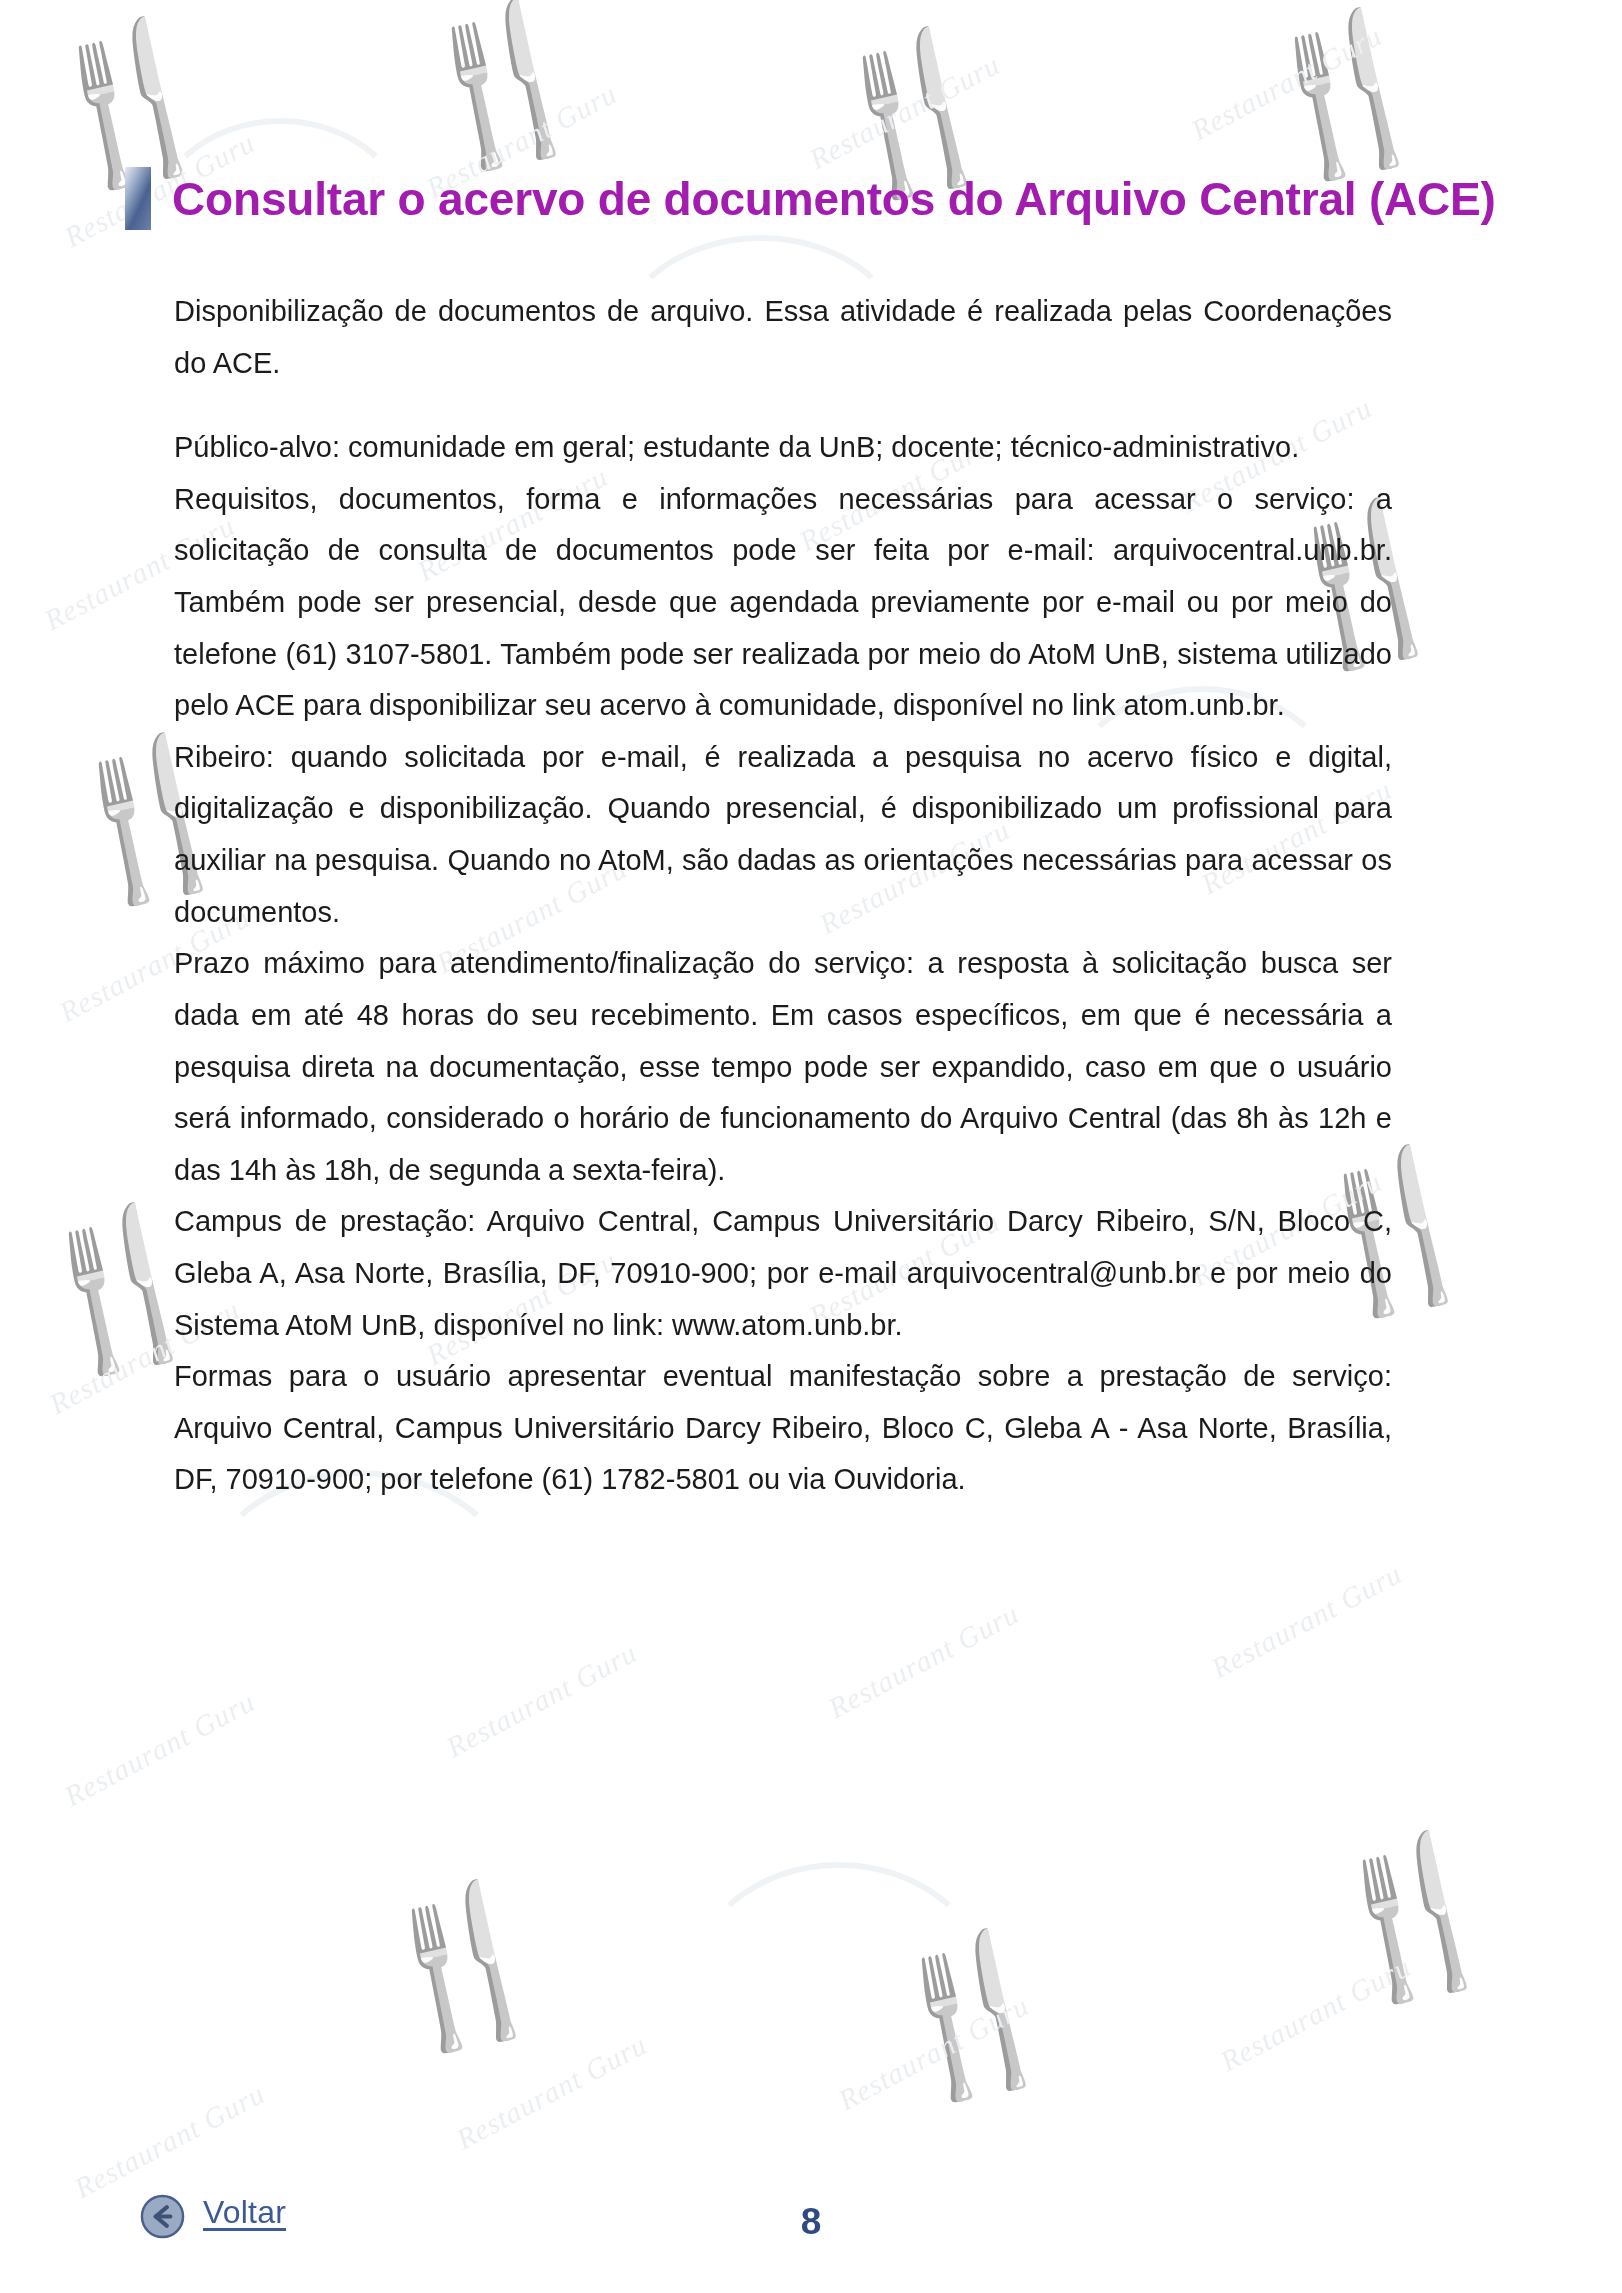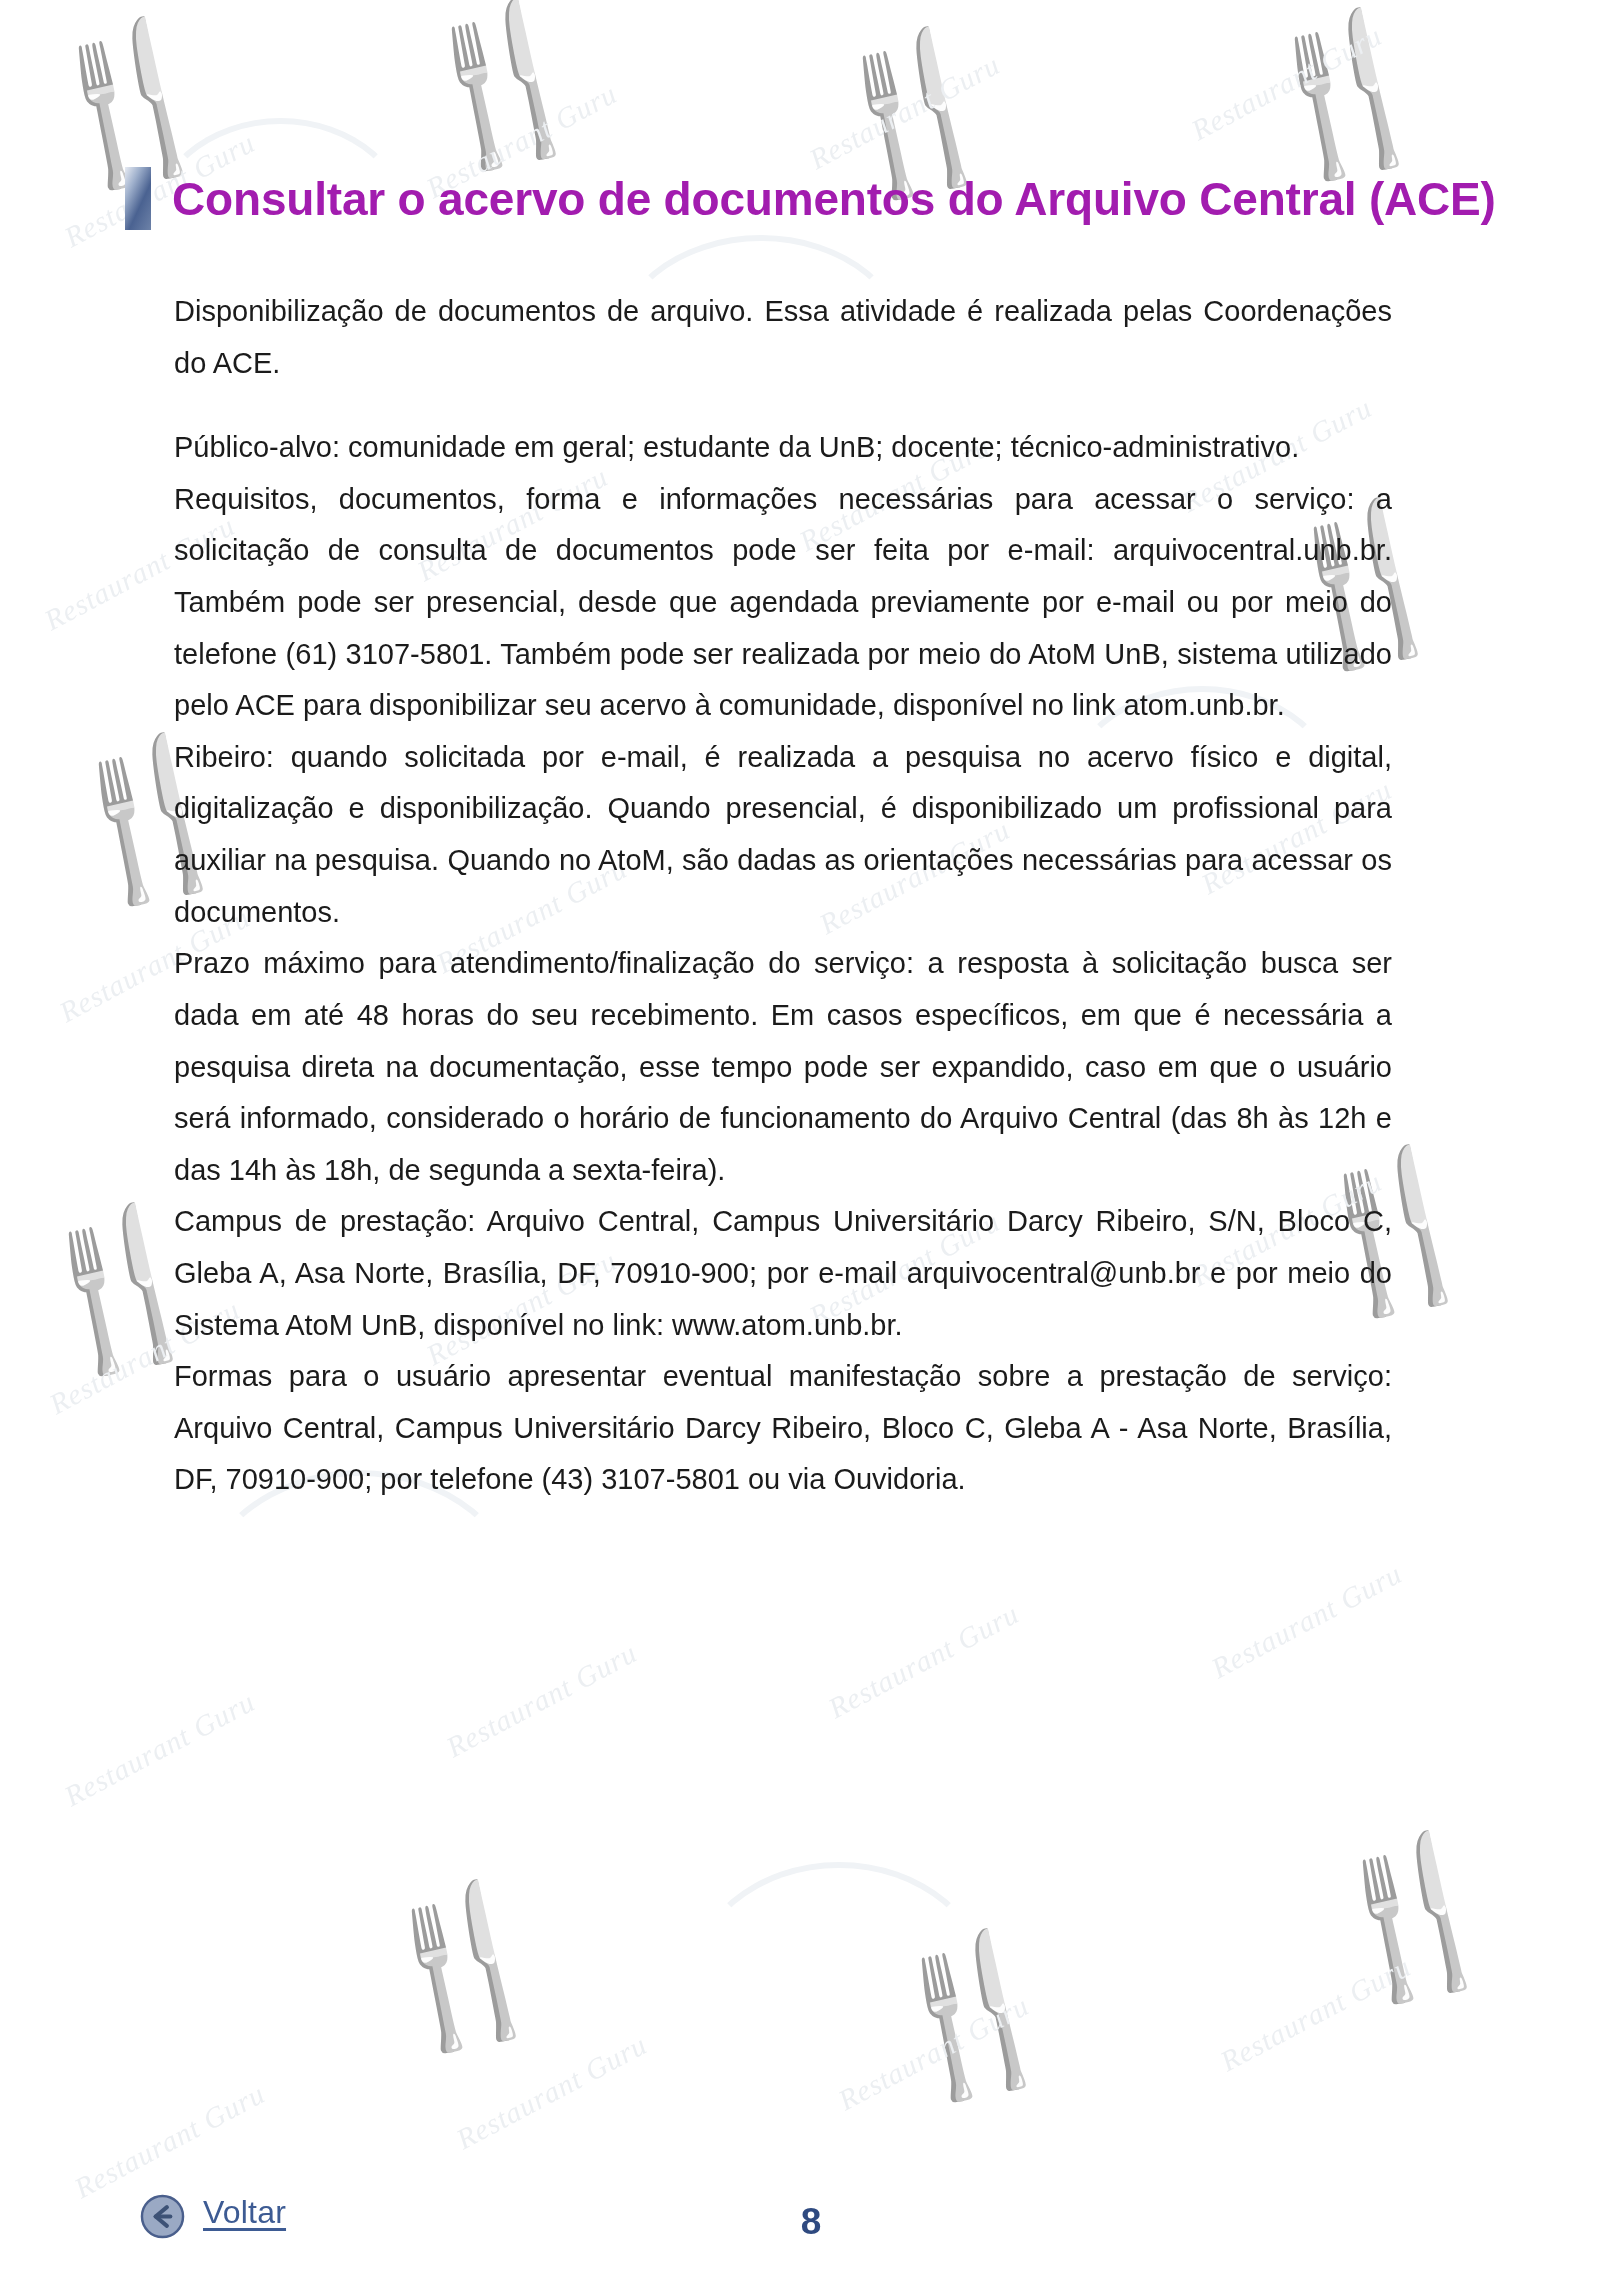--- a/index.html
+++ b/index.html
@@ -208,21 +208,21 @@
     <p>
       <b>Ribeiro:</b><span> quando solicitada por e-mail, é realizada a pesquisa no acervo físico e digital, digitalização e disponibilização. Quando presencial, é disponibilizado um profissional para auxiliar na pesquisa. Quando no AtoM, são dadas as orientações necessárias para acessar os documentos.</span>
     </p>
     <p>
       <b>Prazo máximo para atendimento/finalização do serviço:</b><span> a resposta à solicitação busca ser dada em até 48 horas do seu recebimento. Em casos específicos, em que é necessária a pesquisa direta na documentação, esse tempo pode ser expandido, caso em que o usuário será informado, considerado o horário de funcionamento do Arquivo Central (das 8h às 12h e das 14h às 18h, de segunda a sexta-feira).</span>
     </p>
     <p>
       <b>Campus de prestação:</b><span> Arquivo Central, Campus Universitário Darcy Ribeiro, S/N, Bloco C, Gleba A, Asa Norte, Brasília, DF, 70910-900; por e-mail arquivocentral@unb.br e por meio do Sistema AtoM UnB, disponível no link: www.atom.unb.br.</span>
     </p>
     <p>
-      <b>Formas para o usuário apresentar eventual manifestação sobre a prestação de serviço:</b><span> Arquivo Central, Campus Universitário Darcy Ribeiro, Bloco C, Gleba A - Asa Norte, Brasília, DF, 70910-900; por telefone (43) 3107-5801 ou via Ouvidoria.</span>
+      <b>Formas para o usuário apresentar eventual manifestação sobre a prestação de serviço:</b><span> Arquivo Central, Campus Universitário Darcy Ribeiro, Bloco C, Gleba A - Asa Norte, Brasília, DF, 70910-900; por telefone (61) 1782-5801 ou via Ouvidoria.</span>
     </p>
   </div>
 
   <a id="footer-back" href="#">
     <svg id="back-icon" viewBox="0 0 46 46">
       <circle cx="23" cy="23" r="21" fill="#9aa9c4" stroke="#4a5f8c" stroke-width="2.5"></circle>
       <path d="M27.5 13.5 L16 23 L27.5 32.5" fill="none" stroke="#3d5276" stroke-width="4.2" stroke-linecap="round" stroke-linejoin="round"></path>
       <path d="M16 23 L31 23" stroke="#3d5276" stroke-width="4.2" stroke-linecap="round"></path>
     </svg>
     <span id="back-label">Voltar</span>

